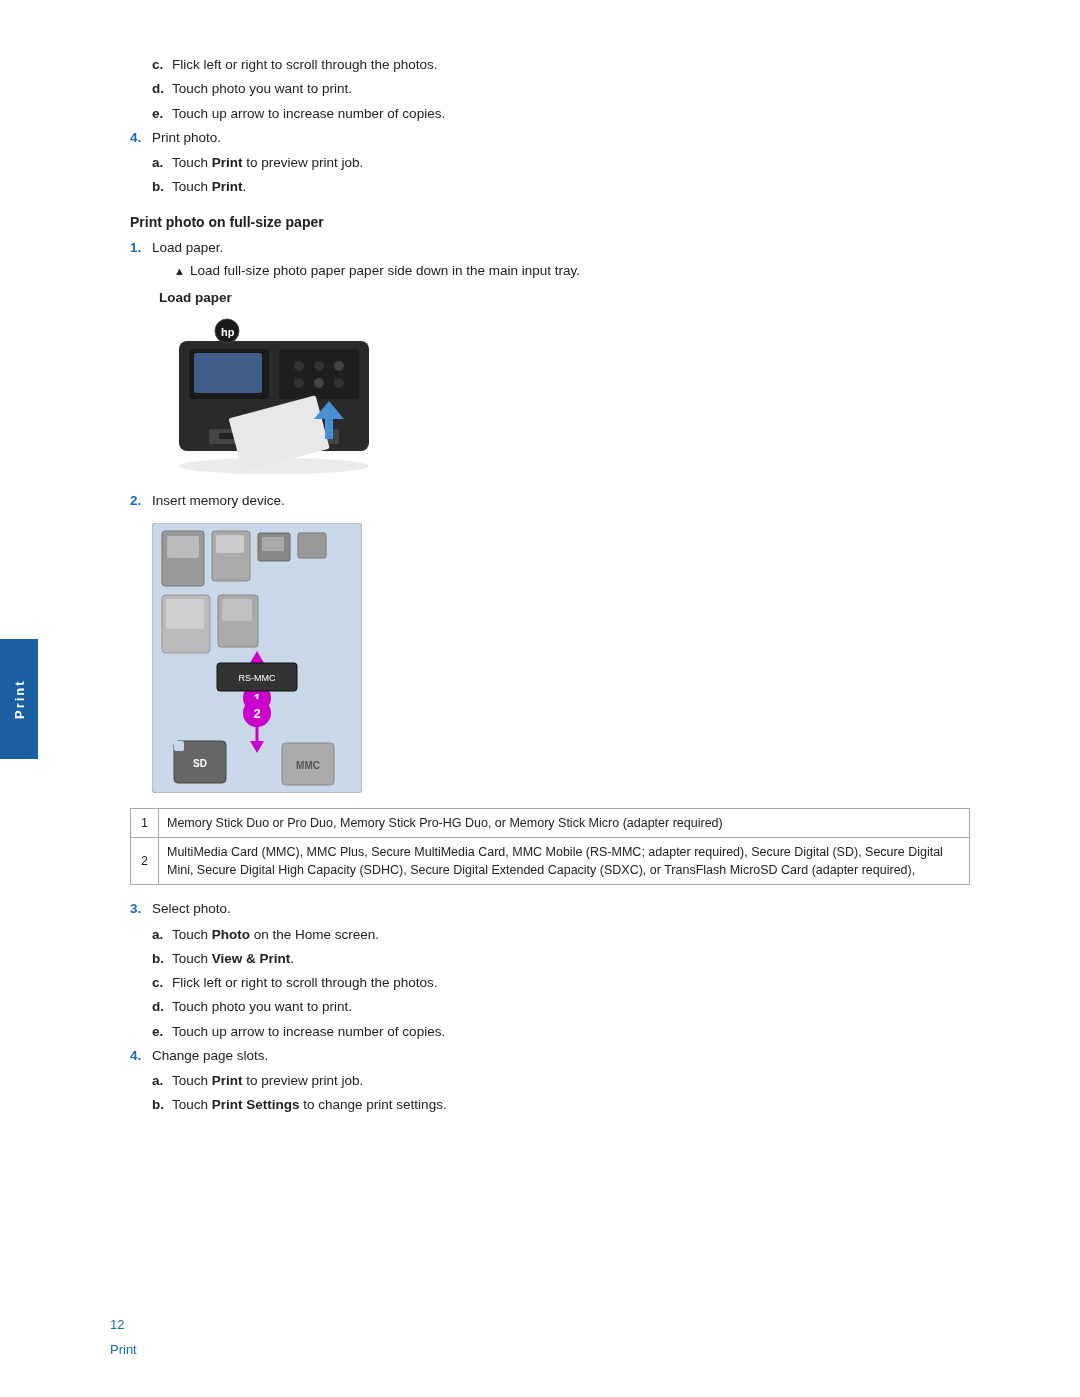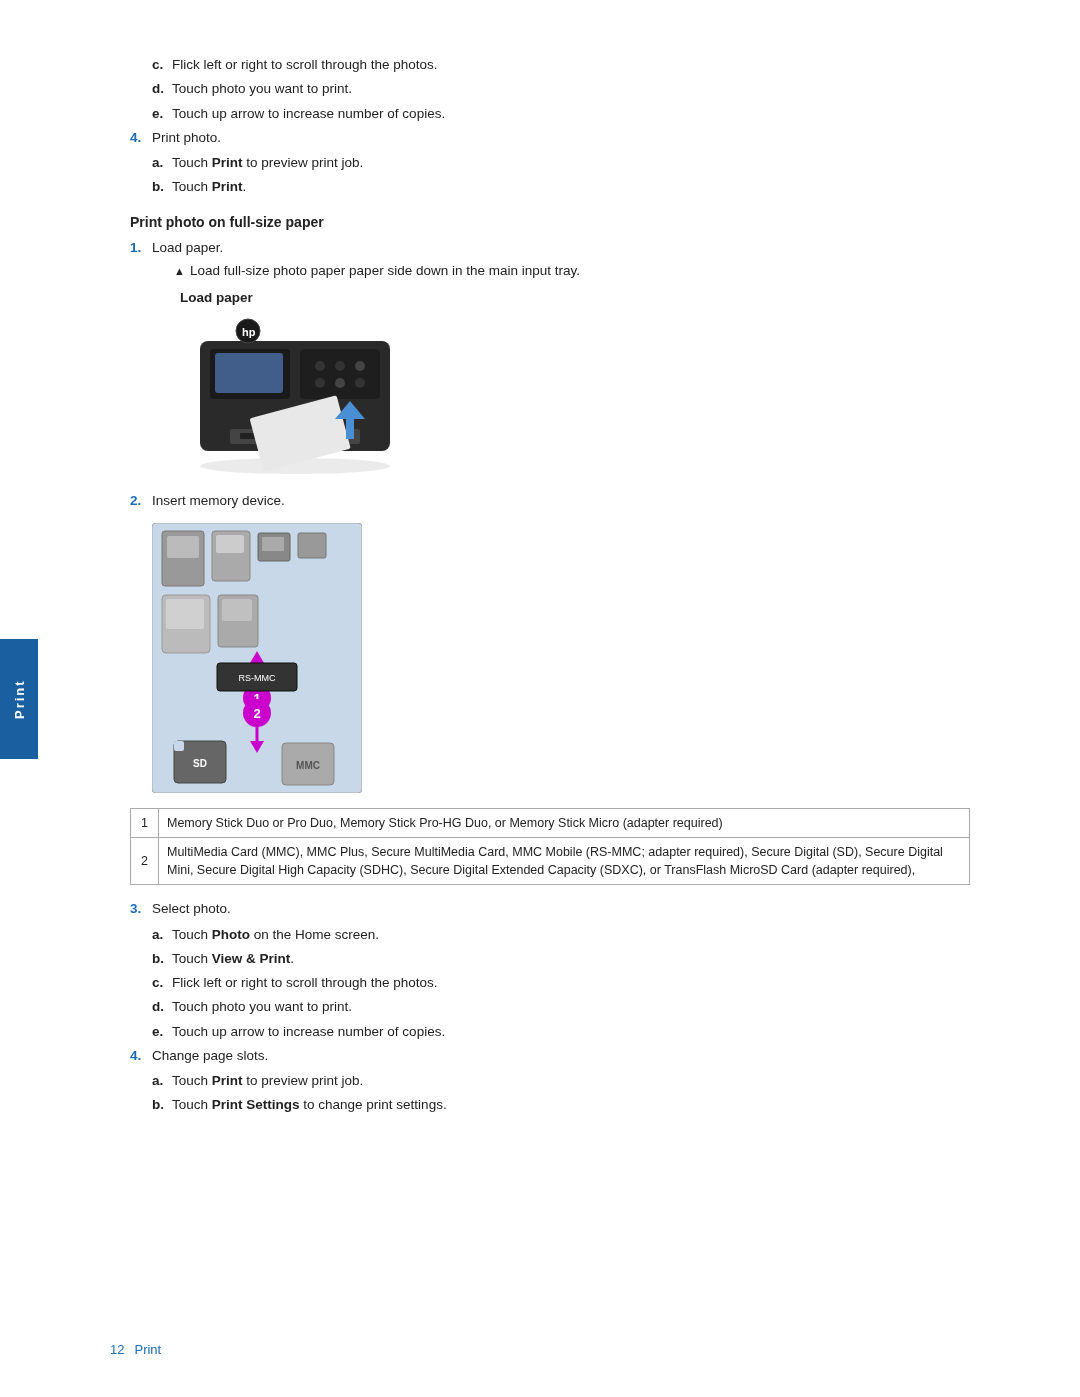--- a/index.html
+++ b/index.html
@@ -88,20 +88,21 @@
     }
 
     .footer-line {
       position: absolute;
       bottom: 40px;
       left: 110px;
       display: flex;
       gap: 10px;
       color: #1a6bb5;
       font-size: 13px;
+      flex-direction: column;
     }
 
     b { font-weight: bold; }
 
     .step-item {
       display: flex;
       margin-bottom: 5px;
       line-height: 1.5;
     }
 
@@ -160,21 +161,21 @@
 
     <div class="step-item">
       <span class="step-num">1.</span>
       <span>Load paper.</span>
     </div>
     <div style="margin-left:44px; display:flex; margin-bottom:4px;">
       <span style="min-width:16px; font-size:11px; margin-top:2px;">▲</span>
       <span>Load full-size photo paper paper side down in the main input tray.</span>
     </div>
 
-    <div class="figure-box" style="margin-left: 50px;">
+    <div class="figure-box" style="margin-left: 29px;">
       <div class="figure-label">Load paper</div>
       
       <svg width="230" height="165" viewBox="0 0 230 165">
 
         <ellipse cx="115" cy="155" rx="95" ry="8" fill="#ccc" opacity="0.4"></ellipse>
 
         <rect x="20" y="30" width="190" height="110" rx="8" ry="8" fill="#2a2a2a"></rect>
 
         <rect x="30" y="38" width="80" height="50" rx="4" fill="#1a1a1a"></rect>
 

